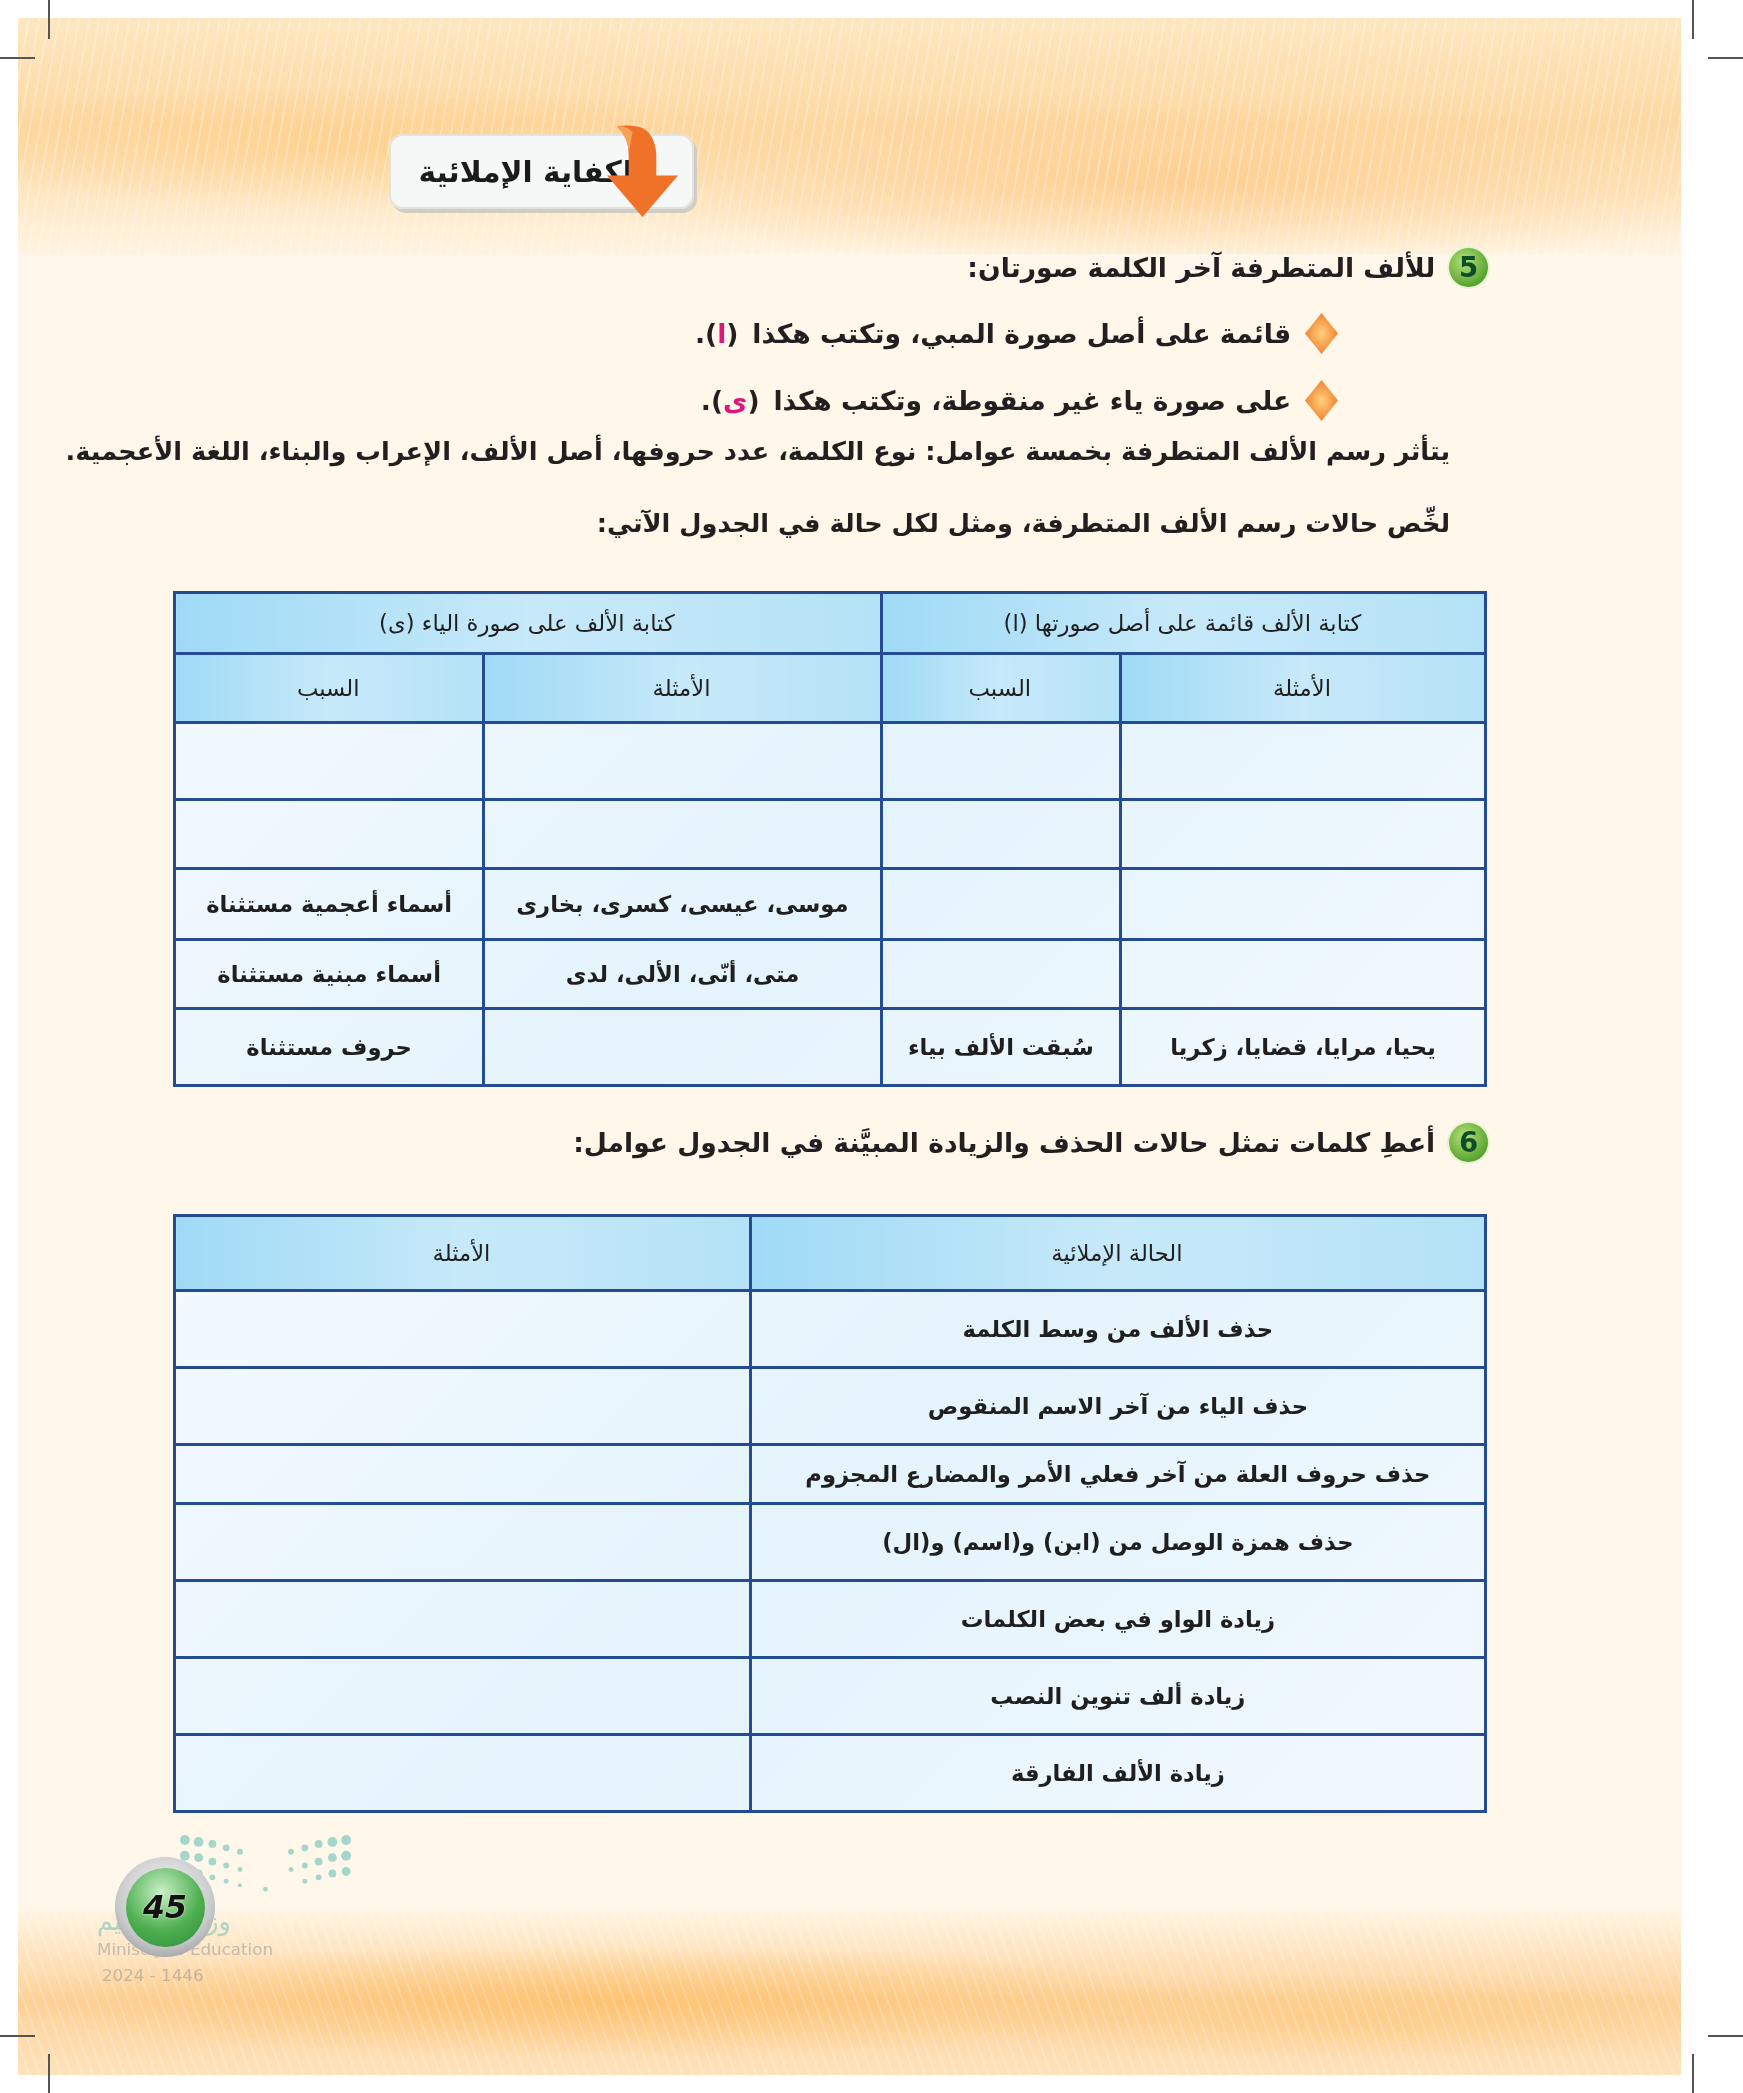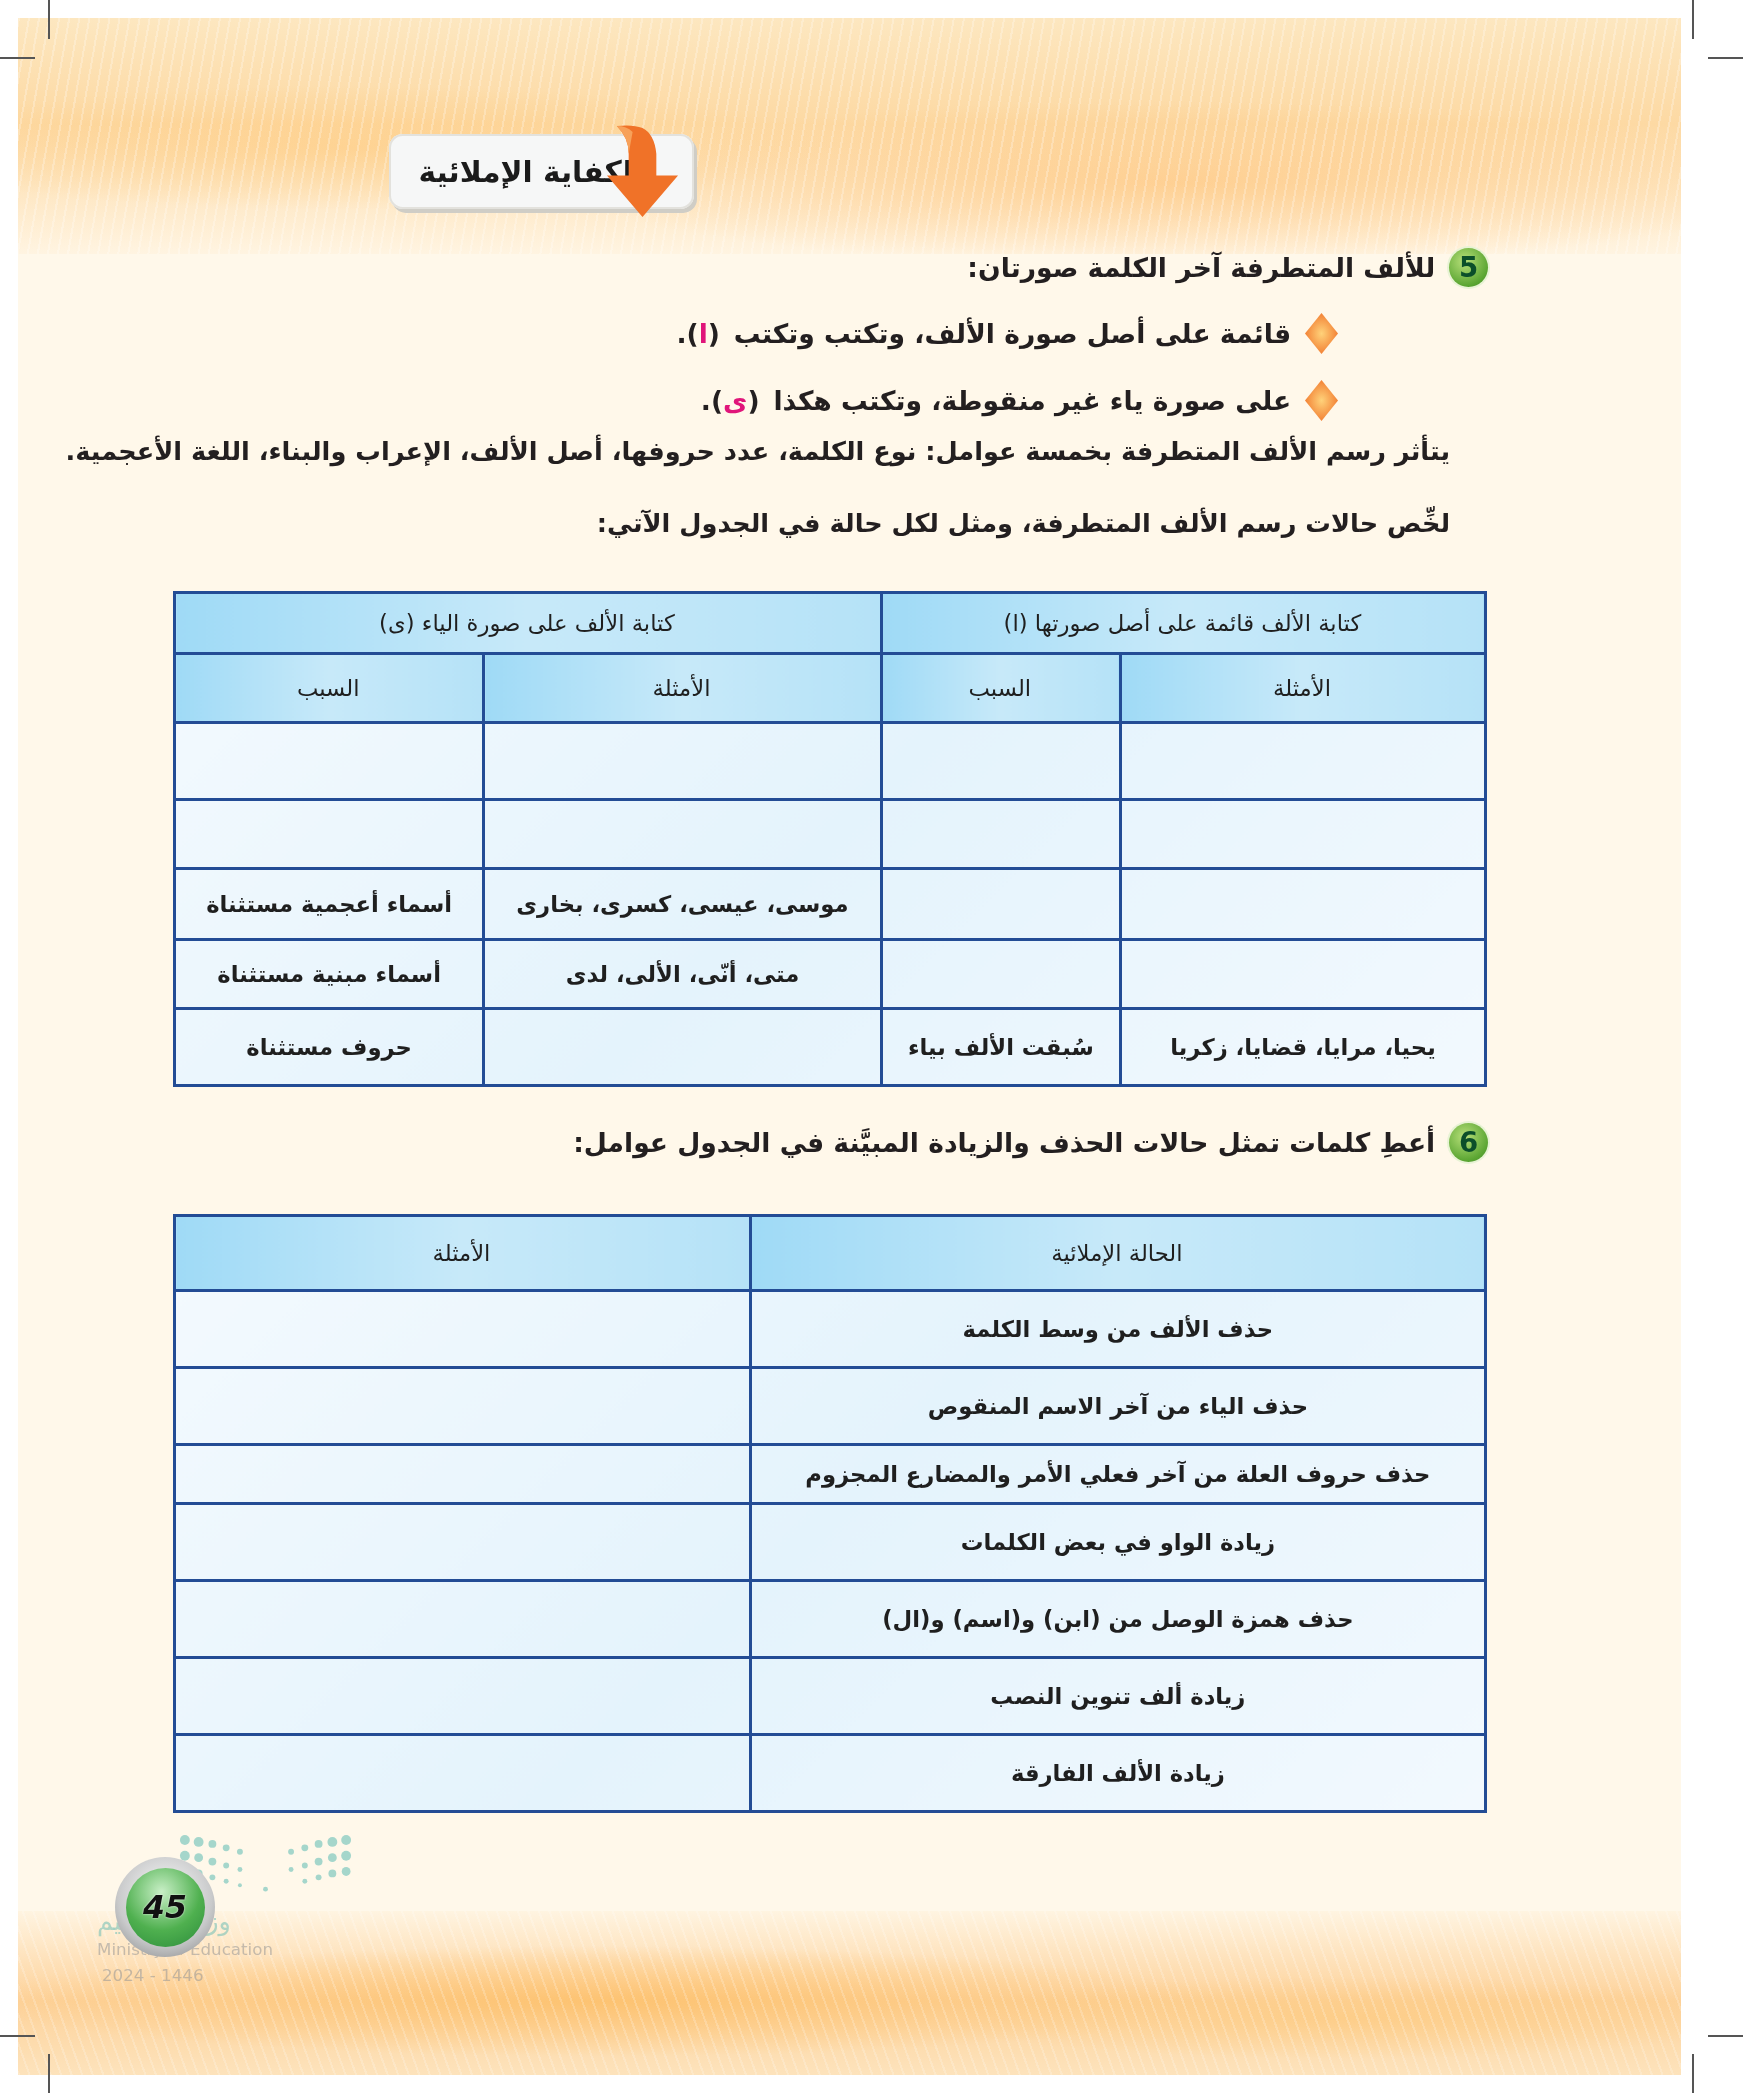--- a/index.html
+++ b/index.html
@@ -126,21 +126,21 @@
 <div class="bullet-line" style="top:313px;">
   <svg class="diamond-icon" viewBox="0 0 34 42">
     <defs>
         <radialGradient id="dg1" cx="50%" cy="50%" r="60%">
           <stop offset="0%" stop-color="#ffd27a"></stop>
           <stop offset="100%" stop-color="#f07228"></stop>
         </radialGradient>
       </defs>
     <polygon points="17,0 34,21 17,42 0,21" fill="url(#dg1)"></polygon>
   </svg>
-  <span>قائمة على أصل صورة الألف، وتكتب وتكتب</span>
+  <span>قائمة على أصل صورة المبي، وتكتب هكذا</span>
   <span>(<span class="sym-alef">ا</span>).</span>
 </div>
 
 <div class="bullet-line" style="top:380px;">
   <svg class="diamond-icon" viewBox="0 0 34 42">
     <defs>
         <radialGradient id="dg2" cx="50%" cy="50%" r="60%">
           <stop offset="0%" stop-color="#ffd27a"></stop>
           <stop offset="100%" stop-color="#f07228"></stop>
         </radialGradient>
@@ -216,25 +216,25 @@
   </tr>
   <tr style="height:77px;">
     <td>حذف الياء من آخر الاسم المنقوص</td>
     <td></td>
   </tr>
   <tr style="height:59px;">
     <td>حذف حروف العلة من آخر فعلي الأمر والمضارع المجزوم</td>
     <td></td>
   </tr>
   <tr style="height:77px;">
+    <td>حذف همزة الوصل من (ابن) و(اسم) و(ال)</td>
+    <td></td>
+  </tr>
+  <tr style="height:77px;">
     <td>زيادة الواو في بعض الكلمات</td>
-    <td></td>
-  </tr>
-  <tr style="height:77px;">
-    <td>حذف همزة الوصل من (ابن) و(اسم) و(ال)</td>
     <td></td>
   </tr>
   <tr style="height:77px;">
     <td>زيادة ألف تنوين النصب</td>
     <td></td>
   </tr>
   <tr style="height:77px;">
     <td>زيادة الألف الفارقة</td>
     <td></td>
   </tr>

